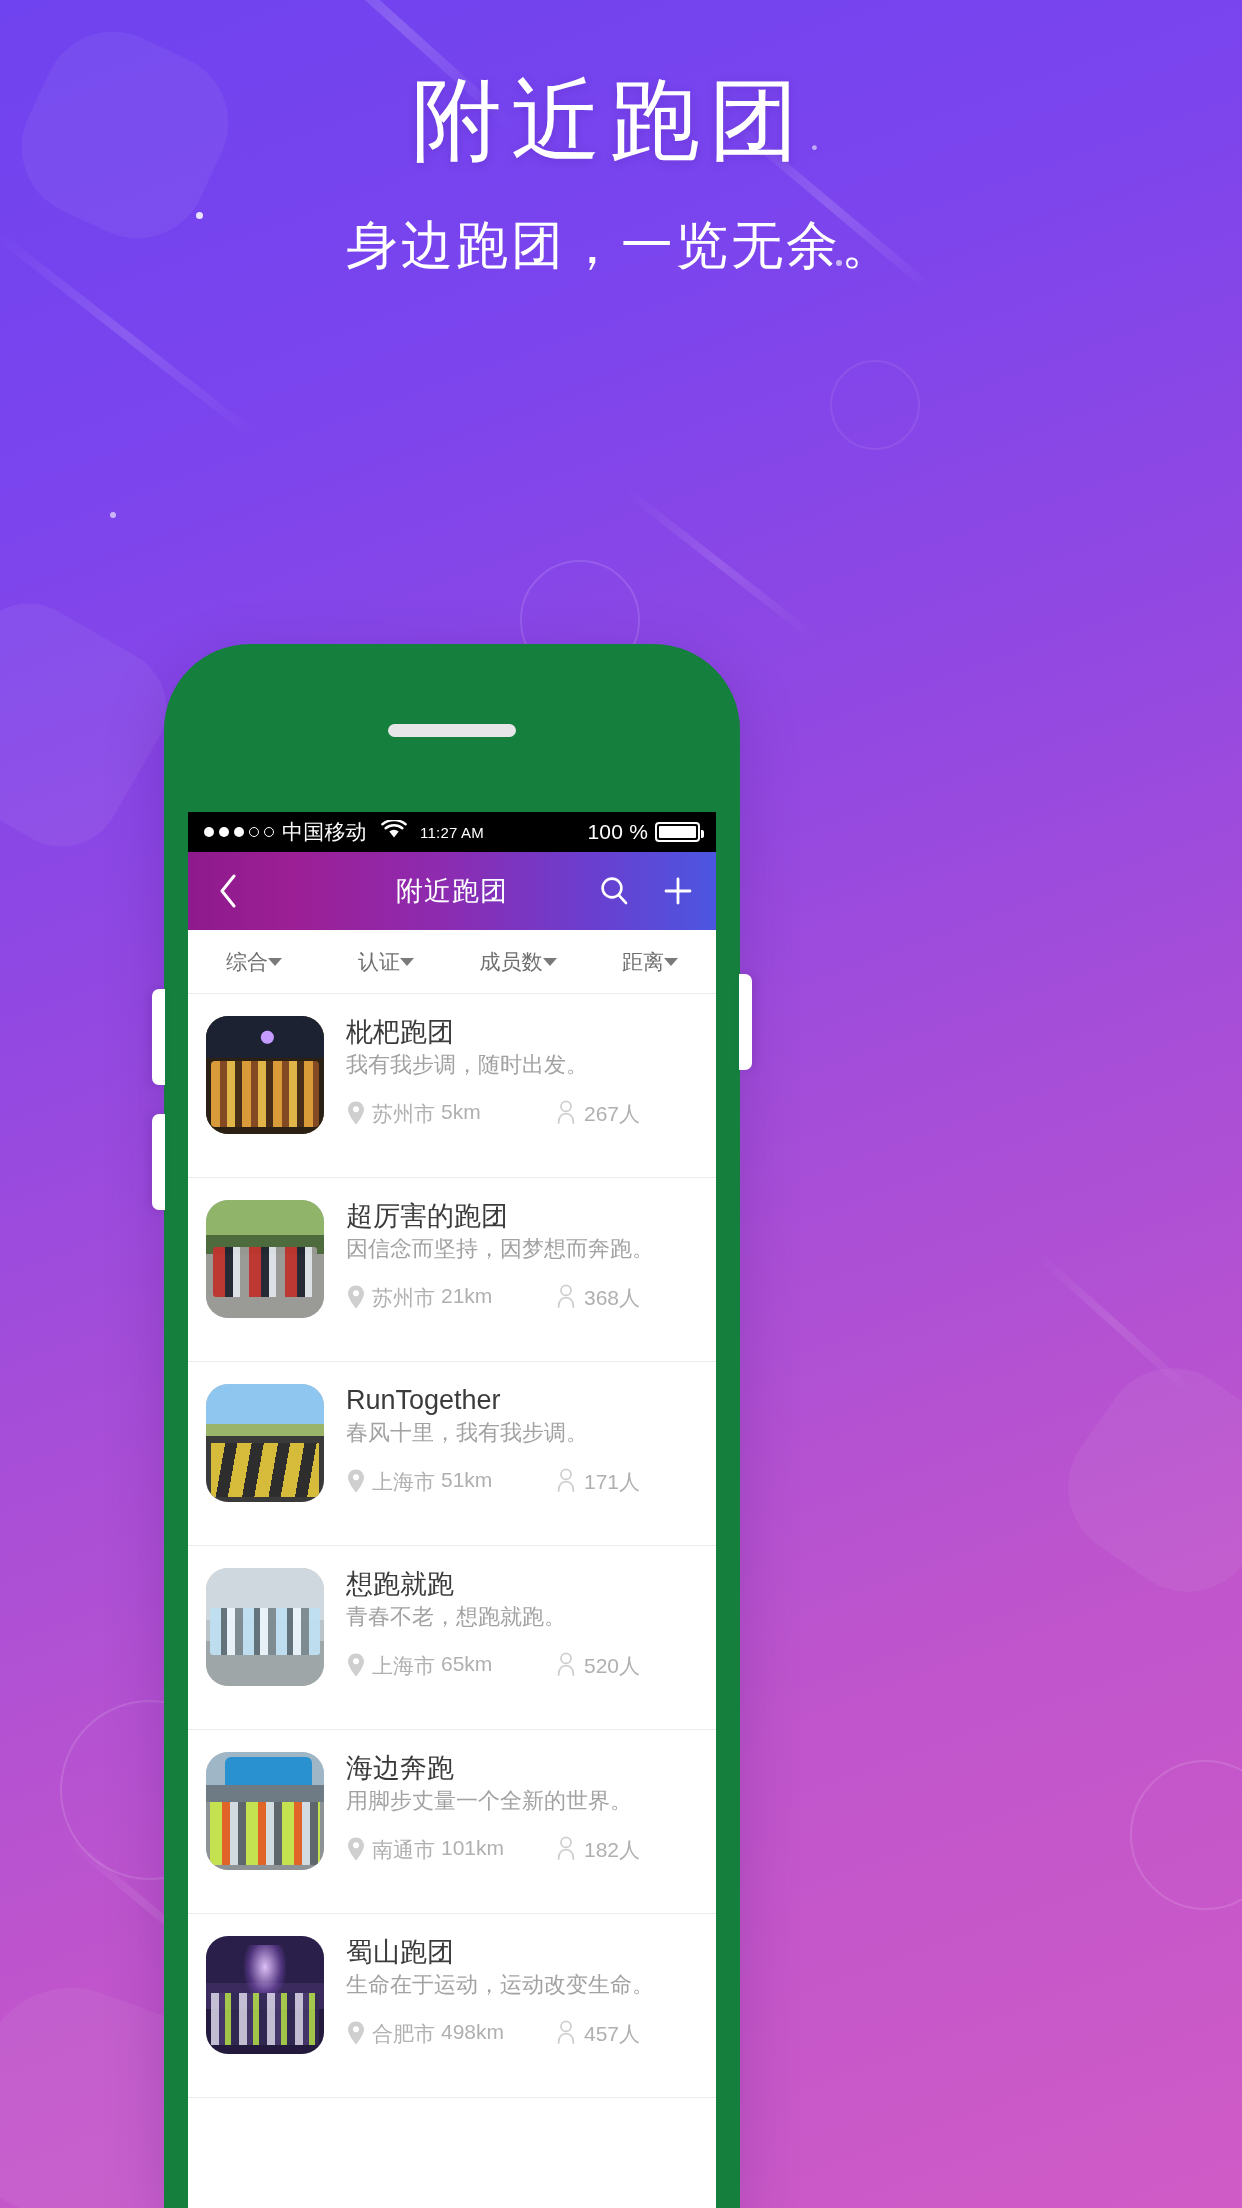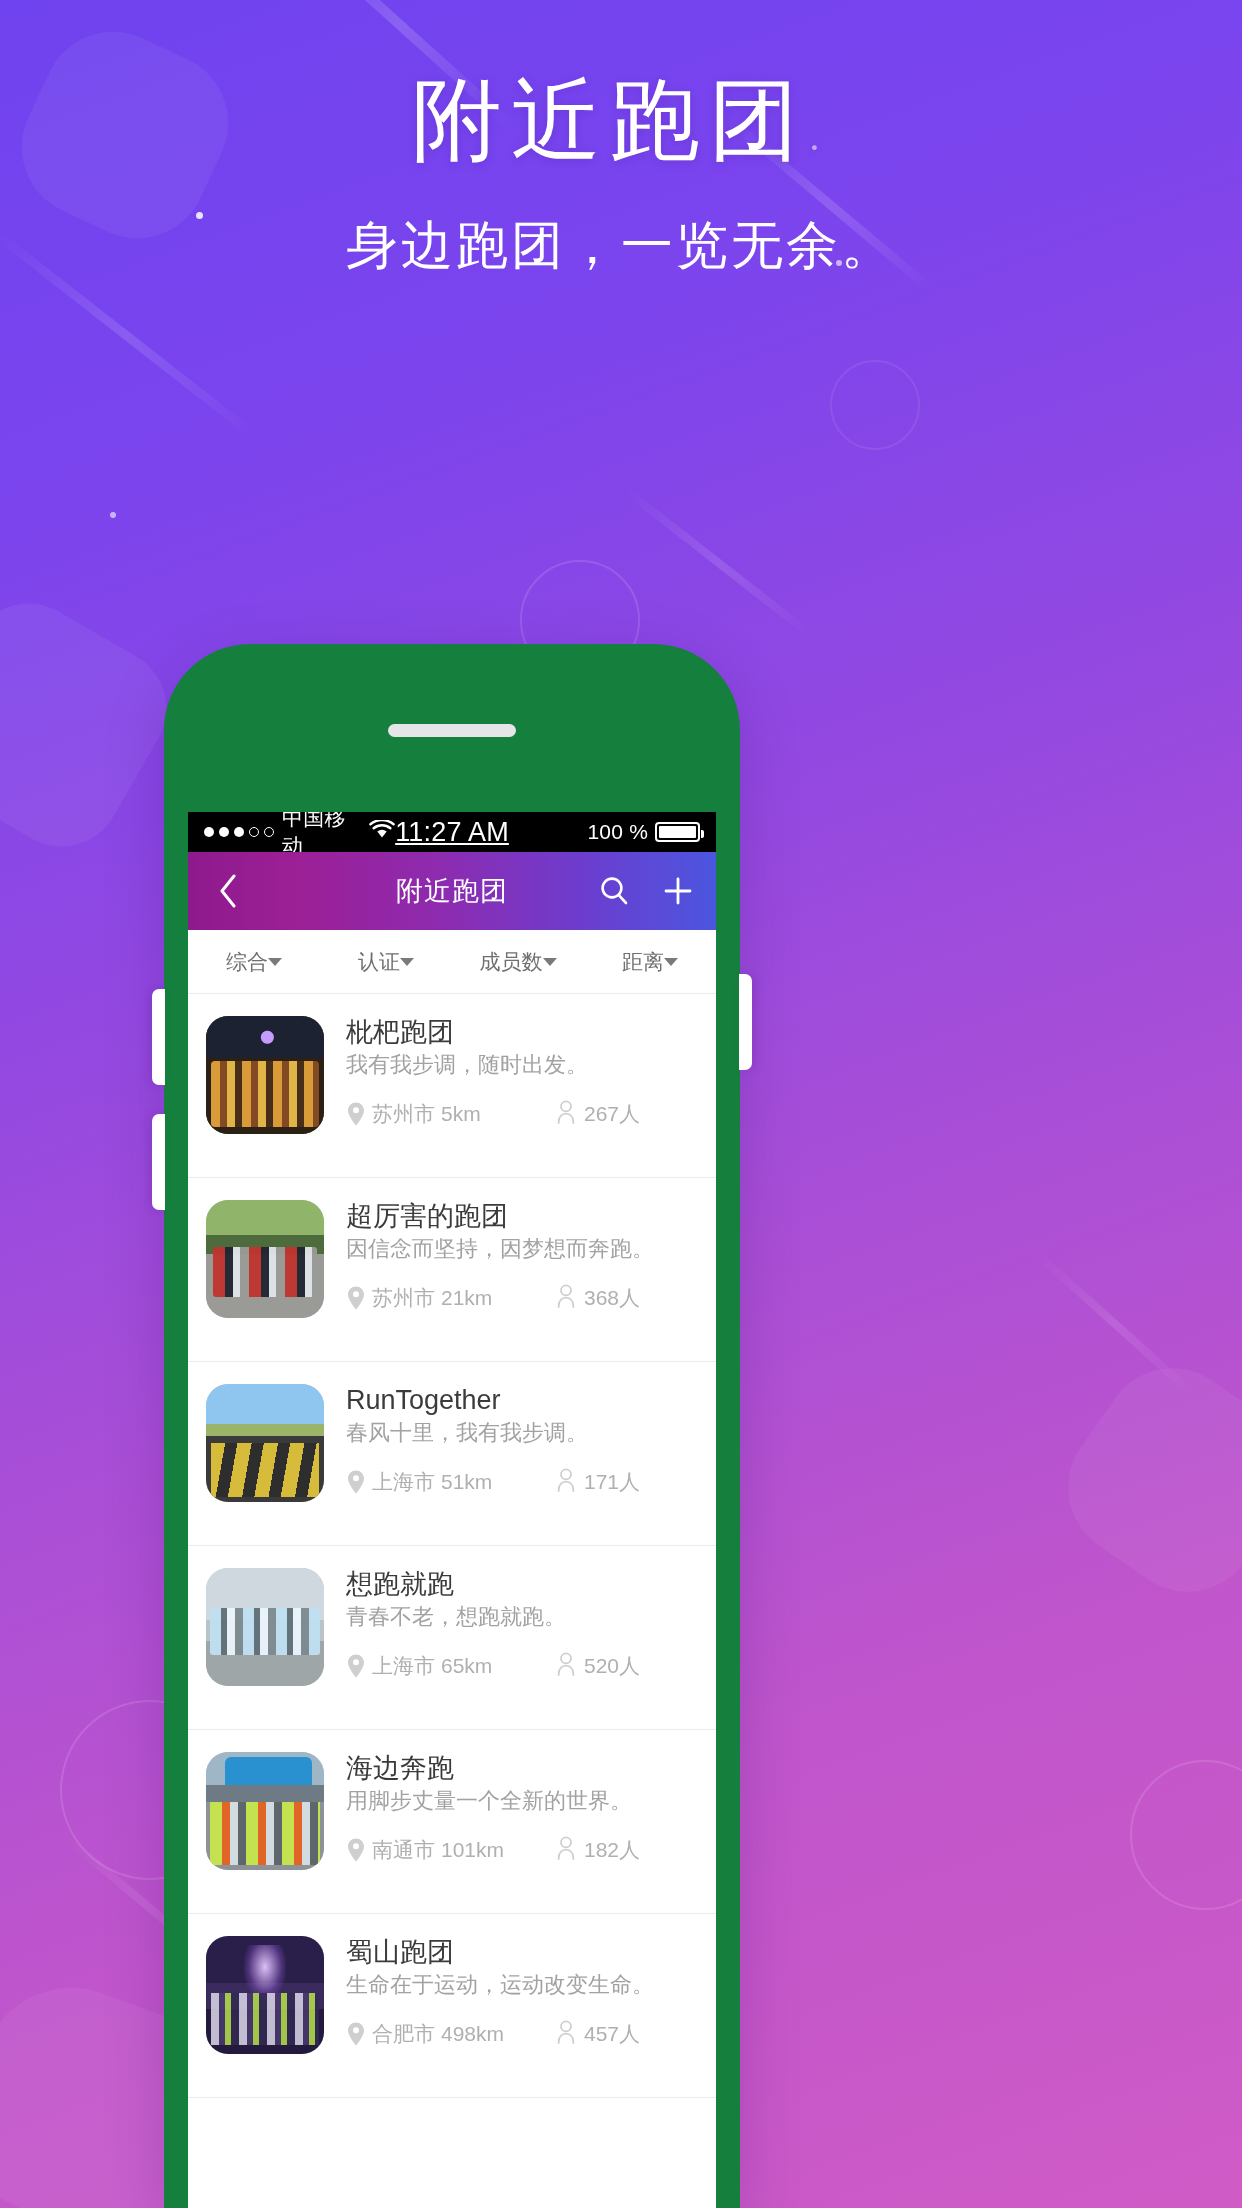--- a/index.html
+++ b/index.html
@@ -110,21 +110,21 @@
   }
   .sb-left { display: flex; align-items: center; gap: 8px; flex: 1; }
   .sig-dots { display: flex; gap: 5px; align-items: center; }
   .sig-dots i {
     width: 10px; height: 10px; border-radius: 50%;
     background: #fff; display: block;
   }
   .sig-dots i.hollow { background: transparent; border: 1.6px solid #fff; }
   .carrier { font-size: 21px; }
   .wifi { margin-left: 6px; display: block; }
-  .sb-center { flex: 0 0 auto; font-size: 27px; text-decoration: underline; }
+  .sb-center { flex: 0 0 auto; font-size: 15px; }
   .sb-right { flex: 1; display: flex; align-items: center; justify-content: flex-end; gap: 7px; font-size: 21px; }
   .battery {
     width: 45px; height: 20px; border: 2px solid #fff; border-radius: 4px;
     position: relative;
   }
   .battery::after {
     content: ""; position: absolute; right: -6px; top: 6px;
     width: 3px; height: 8px; background: #fff; border-radius: 0 2px 2px 0;
   }
   .battery i { position: absolute; inset: 2px; background: #fff; border-radius: 1px; display: block; }
@@ -185,21 +185,21 @@
     white-space: nowrap; overflow: hidden; text-overflow: ellipsis;
   }
   .item-desc {
     margin-top: 2px; font-size: 22px; color: #a2a2a2;
     white-space: nowrap; overflow: hidden; text-overflow: ellipsis;
   }
   .item-meta {
     margin-top: 20px; display: flex; align-items: center;
     color: #b0b0b0; font-size: 21px;
   }
-  .meta-loc { display: flex; align-items: center; gap: 6px; width: 210px; }
+  .meta-loc { display: flex; align-items: flex-start; gap: 6px; width: 210px; }
   .meta-mem { display: flex; align-items: flex-start; gap: 8px; }
   .pin, .person { flex: 0 0 auto; display: block; }
 
   
   .ph-crowd-night { background:
      radial-gradient(circle at 52% 18%, #c59bff 0 6px, rgba(0,0,0,0) 7px),
      linear-gradient(#1d2233 0 36%, #2a2013 36% 100%),
      linear-gradient(90deg,#3d2d12,#6b4a14); }
   .ph-crowd-night::after {
      content:""; position:absolute; left:4%; right:4%; bottom:6%; height:56%;

